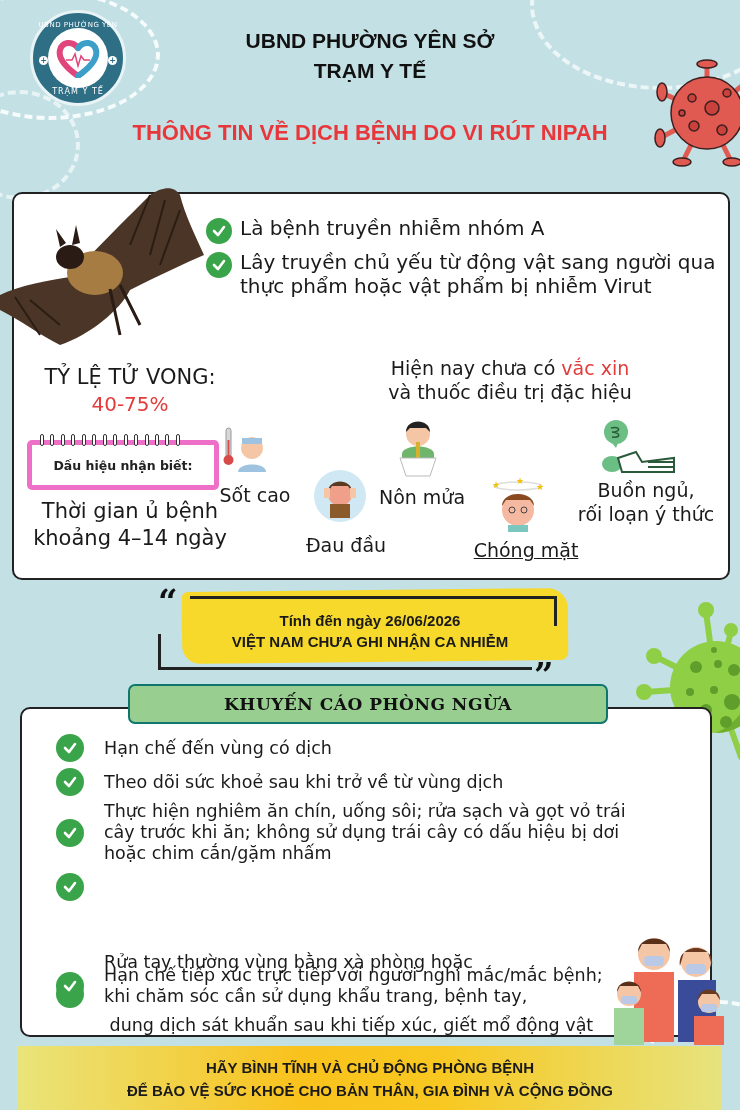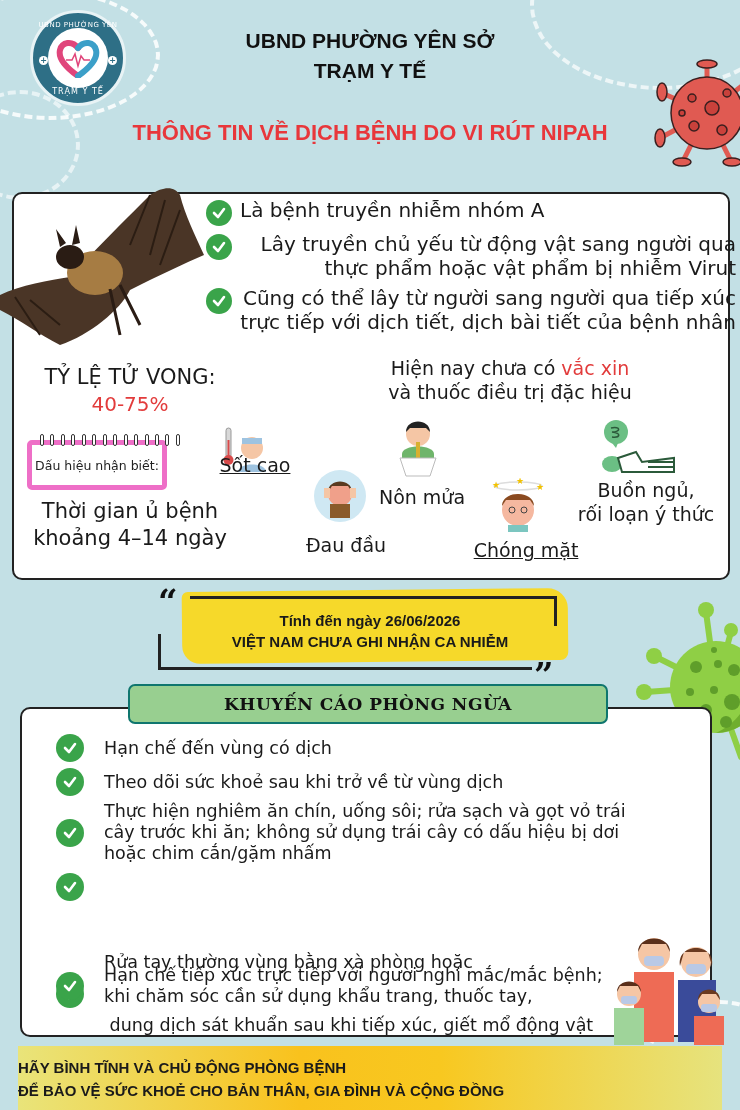--- a/index.html
+++ b/index.html
@@ -49,38 +49,38 @@
   }
   .info-card { left: 12px; top: 192px; width: 718px; height: 388px; }
 
   .check {
     width: 26px; height: 26px; border-radius: 50%; background: #3aa44a;
     display: inline-flex; align-items: center; justify-content: center;
     flex-shrink: 0;
   }
   .check svg { width: 14px; height: 14px; }
 
-  .fact-list { left: 206px; top: 198px; width: 530px; text-align: right; }
+  .fact-list { left: 206px; top: 216px; width: 530px; }
   .fact { display: flex; align-items: flex-start; margin-bottom: 6px; }
   .fact .check { margin-top: 2px; margin-right: 8px; }
   .fact-text { font-size: 20px; line-height: 24px; color: #1a1a1a; }
 
   .bat { left: 0; top: 185px; width: 210px; height: 170px; }
 
   .mort-label { left: 30px; top: 365px; width: 200px; text-align: center; font-size: 21px; color: #1a1a1a; }
   .mort-val { left: 30px; top: 392px; width: 200px; text-align: center; font-size: 20px; color: #e23b3b; }
 
   .vaccine { left: 340px; top: 356px; width: 340px; text-align: center; font-size: 19px; line-height: 24px; }
   .red { color: #e23b3b; }
 
   .notepad {
-    left: 27px; top: 440px; width: 140px; height: 50px;
+    left: 27px; top: 440px; width: 192px; height: 50px;
     background: #fff; border: 5px solid #ee6fc7; border-radius: 5px;
     display: flex; align-items: center; justify-content: center;
-    font-size: 12.5px; font-weight: normal; color: #222;
+    font-size: 12.5px; font-weight: bold; color: #222;
   }
   .rings { left: 40px; top: 434px; width: 140px; height: 12px; display: flex; justify-content: space-between; }
   .ring { width: 4px; height: 12px; border: 1.5px solid #333; border-radius: 2px; background: #fff; }
 
   .incub { left: 20px; top: 498px; width: 220px; text-align: center; font-size: 21px; line-height: 27px; }
 
   .sym-icon { position: absolute; border-radius: 50%; display:flex; align-items:center; justify-content:center; }
   .sym-label { position: absolute; font-size: 19px; line-height: 24px; text-align: center; color: #1a1a1a; }
 
   
@@ -109,21 +109,21 @@
   .rec-text { font-size: 17.5px; line-height: 21px; color: #1a1a1a; }
 
   .family { left: 608px; top: 930px; width: 132px; height: 115px; }
 
   
   .footer {
     left: 18px; top: 1046px; width: 704px; height: 64px;
     background: linear-gradient(90deg, #e9e47a 0%, #f9c21d 40%, #f8c820 60%, #e6e37e 100%);
   }
   .footer-text {
-    left: 18px; top: 1056px; width: 704px; 
+    left: 18px; top: 1056px; width: 704px; text-align: center;
     font-family: "Liberation Sans", sans-serif; font-weight: bold; font-size: 15px; line-height: 23px; color: #1a1a1a;
   }
 </style>
 </head>
 <body>
 
 <div class="dash-ring" style="left:-60px; top:-10px; width:220px; height:130px;"></div>
 <div class="dash-ring" style="left:-40px; top:90px; width:120px; height:110px; border-color:rgba(255,255,255,0.6);"></div>
 <div class="dash-ring" style="left:530px; top:-80px; width:260px; height:170px; border-color:rgba(255,255,255,0.7);"></div>
 <div class="dash-ring" style="left:640px; top:1000px; width:160px; height:160px;"></div>
@@ -198,28 +198,20 @@
     <span class="fact-text">Là bệnh truyền nhiễm nhóm  A</span>
   </div>
   <div class="fact">
     <span class="check">
         <svg viewBox="0 0 14 14">
           <polyline points="2,7 6,11 12,3" fill="none" stroke="#fff" stroke-width="2.6" stroke-linecap="round" stroke-linejoin="round"></polyline>
         </svg>
       </span>
     <span class="fact-text">Lây truyền chủ yếu từ động vật sang người qua thực phẩm hoặc vật phẩm bị nhiễm Virut</span>
   </div>
-  <div class="fact">
-    <span class="check">
-        <svg viewBox="0 0 14 14">
-          <polyline points="2,7 6,11 12,3" fill="none" stroke="#fff" stroke-width="2.6" stroke-linecap="round" stroke-linejoin="round"></polyline>
-        </svg>
-      </span>
-    <span class="fact-text">Cũng có thể lây từ người sang người qua tiếp xúc trực tiếp với dịch tiết, dịch bài tiết của bệnh nhân</span>
-  </div>
 </div>
 
 <div class="abs mort-label">TỶ LỆ TỬ VONG:</div>
 <div class="abs mort-val">40-75%</div>
 
 <div class="abs vaccine">
   <div><span>Hiện nay chưa có </span><span class="red">vắc xin</span></div>
   <div>và thuốc điều trị đặc hiệu</div>
 </div>
 
@@ -251,21 +243,21 @@
 <div class="sym-icon" style="left:220px; top:422px; width:50px; height:50px;">
   <svg width="50" height="50" viewBox="0 0 50 50">
     <rect x="6" y="6" width="5" height="30" rx="2.5" fill="#d8d8d8" stroke="#999"></rect>
     <circle cx="8.5" cy="38" r="5" fill="#d84a4a"></circle>
     <rect x="7.5" y="18" width="2" height="18" fill="#d84a4a"></rect>
     <circle cx="32" cy="26" r="11" fill="#f5c6a5"></circle>
     <rect x="22" y="16" width="20" height="6" fill="#9ec3e0"></rect>
     <path d="M18 50 C18 40 46 40 46 50 Z" fill="#9ec3e0"></path>
   </svg>
 </div>
-<div class="sym-label" style="left:210px; top:453px; width:90px;text-decoration:underline;">Sốt cao</div>
+<div class="sym-label" style="left:210px; top:483px; width:90px;">Sốt cao</div>
 
 <div class="sym-icon" style="left:314px; top:470px; width:52px; height:52px; background:#cfe8f3;">
   <svg width="44" height="44" viewBox="0 0 44 44">
     <circle cx="22" cy="20" r="12" fill="#f0a08a"></circle>
     <path d="M10 18 C10 4 34 4 34 18 L30 12 L14 12 Z" fill="#5a3a20"></path>
     <rect x="12" y="30" width="20" height="14" fill="#8a5a2a"></rect>
     <rect x="6" y="14" width="6" height="10" fill="#f5c6a5"></rect>
     <rect x="32" y="14" width="6" height="10" fill="#f5c6a5"></rect>
   </svg>
 </div>
@@ -414,21 +406,21 @@
   </div>
 </div>
 <div class="rec" style="top:965px;">
   <span class="check">
       <svg viewBox="0 0 14 14">
         <polyline points="2,7 6,11 12,3" fill="none" stroke="#fff" stroke-width="2.6" stroke-linecap="round" stroke-linejoin="round"></polyline>
       </svg>
     </span>
   <div class="rec-text">
     <div>Hạn chế tiếp xúc trực tiếp với người nghi mắc/mắc bệnh;</div>
-    <div>khi chăm sóc cần sử dụng khẩu trang, thuốc tay,</div>
+    <div>khi chăm sóc cần sử dụng khẩu trang, bệnh tay,</div>
   </div>
 </div>
 
 <div class="abs family">
   <svg width="132" height="115" viewBox="0 0 132 115">
     <rect x="26" y="42" width="40" height="70" fill="#ee6b55"></rect>
     <circle cx="46" cy="24" r="16" fill="#f5c6a5"></circle>
     <path d="M30 22 C30 4 62 4 62 22 L58 14 L34 14 Z" fill="#5a2f1a"></path>
     <rect x="36" y="26" width="20" height="10" rx="4" fill="#b9c9e6"></rect>
     <rect x="70" y="50" width="38" height="62" fill="#3a4b9a"></rect>

